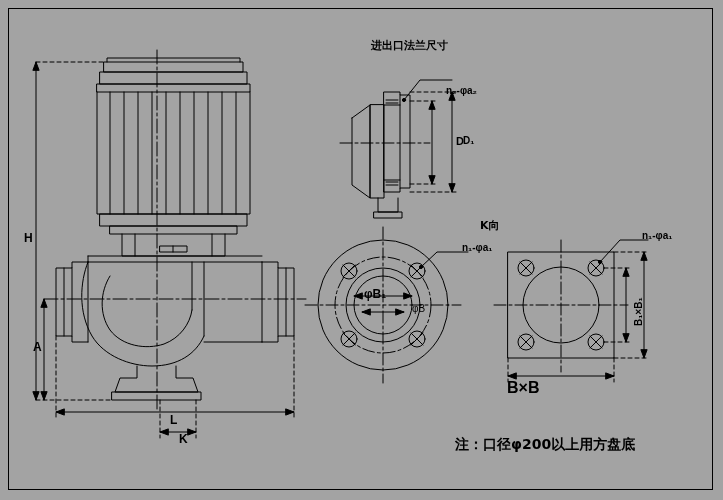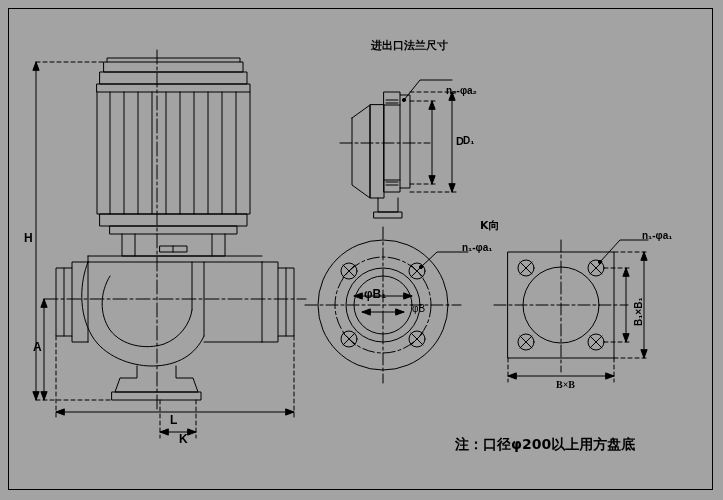--- a/index.html
+++ b/index.html
@@ -285,14 +285,14 @@
   <div class="lbl" style="left:462px; top:243px; font-size:10px; font-weight:bold;">n₁-φa₁</div>
 
   <div class="lbl" style="left:364px; top:288px; font-size:12px; font-weight:bold;">φB₁</div>
 
   <div class="lbl" style="left:412px; top:304px; font-size:10px; font-weight:normal;">φB</div>
 
   <div class="lbl" style="left:642px; top:231px; font-size:10px; font-weight:bold;">n₁-φa₁</div>
 
   <div class="lbl rot90" style="left:634px; top:326px; font-size:10px; font-weight:bold;">B₁×B₁</div>
 
-  <div class="lbl" style="left:556px; top:380px; font-size:10px; font-weight:bold;font-family:Liberation Serif, serif;">B×B</div>
+  <div class="lbl" style="left:507px; top:380px; font-size:16px; font-weight:bold;">B×B</div>
 </div>
 
 </body></html>

